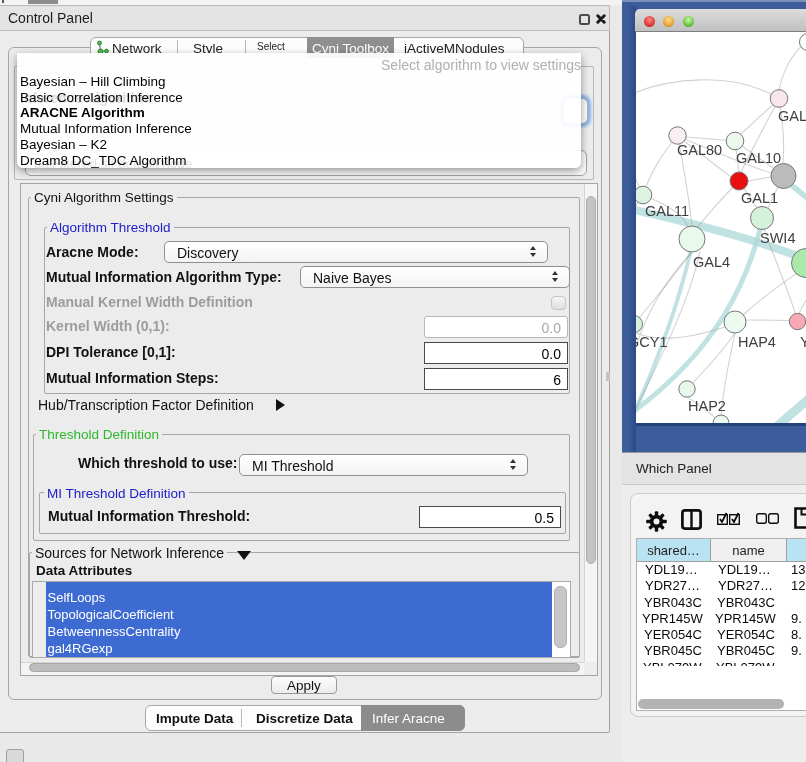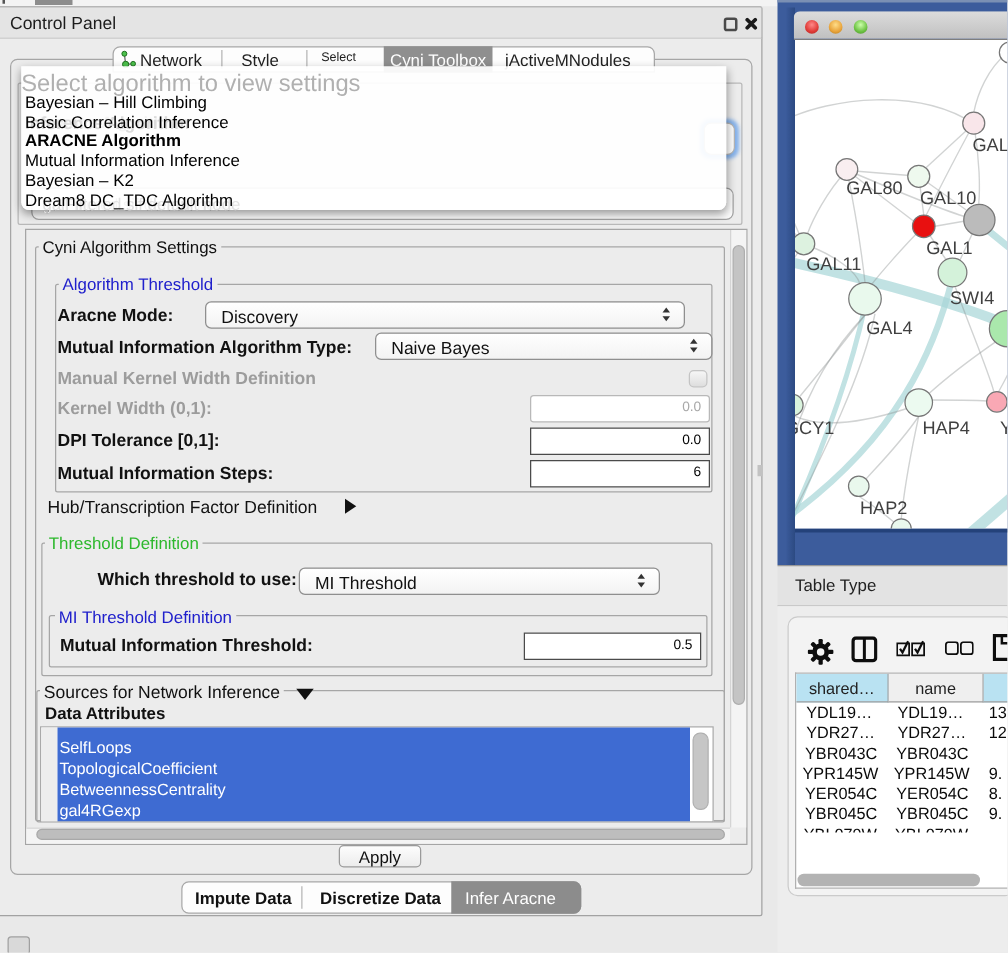--- a/index.html
+++ b/index.html
@@ -8,21 +8,21 @@
 .ab{position:absolute;}
 .lbl{position:absolute;font-size:13px;color:#111;white-space:nowrap;}
 .fl{font-size:14px;}
 .b{font-weight:bold;}
 .gray{color:#9c9c9c;}
 .combo{position:absolute;background:linear-gradient(#ffffff,#f3f3f3);border:1px solid #8f8f8f;border-radius:5px;box-sizing:border-box;}
 .combo .tx{position:absolute;left:12px;top:2.5px;font-size:14px;color:#111;white-space:nowrap;}
 .stp{position:absolute;right:10px;top:4px;width:7px;}
 .stp .u{width:0;height:0;border-left:3.5px solid transparent;border-right:3.5px solid transparent;border-bottom:4.5px solid #333;margin-bottom:2.5px;}
 .stp .d{width:0;height:0;border-left:3.5px solid transparent;border-right:3.5px solid transparent;border-top:4.5px solid #333;}
-.fld{position:absolute;background:#fff;box-sizing:border-box;font-size:11px;text-align:right;padding:3px 6px 0 0;}
+.fld{position:absolute;background:#fff;box-sizing:border-box;font-size:14px;text-align:right;padding:3px 6px 0 0;}
 .grp{position:absolute;border:1px solid #a6a6a6;border-radius:2px;box-sizing:border-box;}
 .gtt{position:absolute;font-size:13.5px;background:#ececec;padding:0 3px;white-space:nowrap;}
 </style>
 </head>
 <body>
 
 <div class="ab" style="left:0;top:0;width:806px;height:5px;background:#f3f3f3;"></div>
 <div class="ab" style="left:28px;top:0;width:30px;height:4px;background:#8d8d8d;"></div>
 <div class="ab" style="left:2px;top:0;width:2px;height:3px;background:#555;"></div>
 
@@ -131,21 +131,21 @@
 <div class="ab" style="left:145px;top:705px;width:320px;height:26px;background:#fdfdfd;border:1px solid #a8a8a8;border-radius:6px;box-sizing:border-box;"></div>
 <div class="ab" style="left:241px;top:709px;width:1px;height:18px;background:#b5b5b5;"></div>
 <div class="ab" style="left:361px;top:705px;width:104px;height:26px;background:#8c8c8c;border-radius:0 6px 6px 0;"></div>
 <div class="lbl" style="left:156px;top:711px;font-size:13.5px;font-weight:600;">Impute Data</div>
 <div class="lbl" style="left:256px;top:711px;font-size:13.5px;font-weight:600;">Discretize Data</div>
 <div class="lbl" style="left:372px;top:711px;font-size:13.5px;color:#fff;">Infer Aracne</div>
 
 <div class="ab" style="left:6px;top:749px;width:16px;height:13px;background:#d9d9d9;border:1px solid #a0a0a0;border-radius:3px;"></div>
 
 <div class="ab" style="left:17px;top:53px;width:564px;height:115px;background:rgba(255,255,255,0.93);border-radius:0 0 6px 6px;box-shadow:0 3px 8px rgba(0,0,0,0.4);z-index:20;"></div>
-<div class="ab" style="left:17px;top:57px;width:564px;text-align:left;font-size:19px;color:#b0b0b0;z-index:21;">Select algorithm to view settings</div>
+<div class="ab" style="left:17px;top:57px;width:564px;text-align:right;font-size:14px;color:#b0b0b0;z-index:21;">Select algorithm to view settings</div>
 <div class="lbl b fl" style="left:20px;top:90px;color:#dcdcdc;z-index:21;">Inference Algorithm</div>
 <div class="lbl" style="left:34px;top:156px;color:#e2e2e2;z-index:21;font-size:13.5px;">galFiltered.sif default node</div>
 <div class="ab" style="left:20px;top:74px;z-index:21;font-size:13.5px;color:#000;line-height:15.7px;">
 Bayesian – Hill Climbing<br>
 Basic Correlation Inference<br>
 <span class="b">ARACNE Algorithm</span><br>
 Mutual Information Inference<br>
 Bayesian – K2<br>
 Dream8 DC_TDC Algorithm
 </div>
@@ -231,21 +231,21 @@
   <text x="628" y="347">GCY1</text>
   <text x="738" y="347">HAP4</text>
   <text x="800" y="347">Y</text>
   <text x="688" y="411">HAP2</text>
  </g>
 </svg>
 </div>
 <div class="ab" style="left:636px;top:423px;width:170px;height:3px;background:#24427a;"></div>
 
 <div class="ab" style="left:622px;top:452px;width:184px;height:33px;background:#e3e3e3;border-top:1px solid #999;border-bottom:1px solid #c9c9c9;box-sizing:border-box;"></div>
-<div class="lbl" style="left:636px;top:461px;font-size:13.5px;color:#222;">Table Type</div>
+<div class="lbl" style="left:636px;top:461px;font-size:13.5px;color:#222;">Which Panel</div>
 <div class="ab" style="left:622px;top:485px;width:184px;height:277px;background:#ededed;"></div>
 <div class="ab" style="left:630px;top:493px;width:182px;height:224px;background:#f3f3f3;border:1px solid #cbcbcb;border-radius:8px;box-sizing:border-box;"></div>
 
 <svg class="ab" style="left:646px;top:511px;" width="21" height="21" viewBox="0 0 21 21">
   <g fill="#0d0d0d">
       <circle cx="10.5" cy="10.5" r="6.8"></circle>
   <g id="t">
         <rect x="8.8" y="0.2" width="3.4" height="4.5" rx="1"></rect>
       </g>
   <rect x="8.8" y="16.3" width="3.4" height="4.5" rx="1"></rect>

